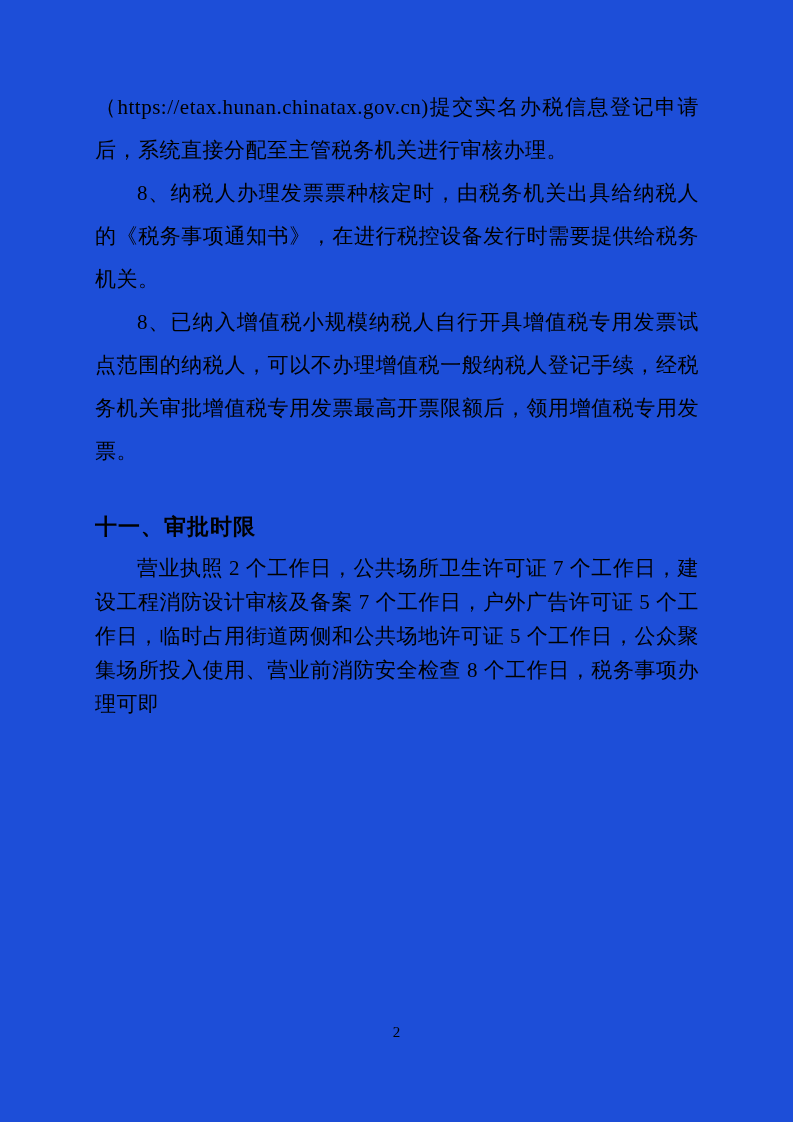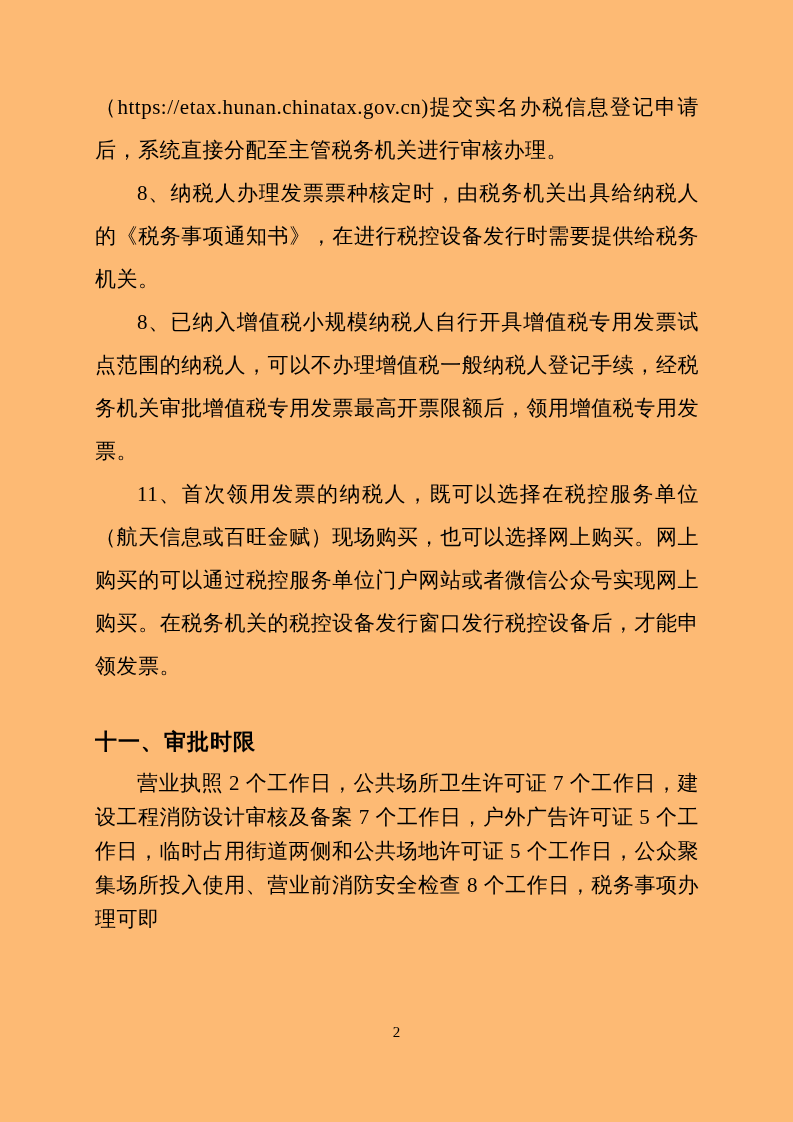--- a/index.html
+++ b/index.html
@@ -5,21 +5,21 @@
     html, body {
       margin: 0;
       padding: 0;
       background: #ffffff;
     }
     .page {
       position: relative;
       width: 793px;
       height: 1122px;
       margin: 0 auto;
-      background: #fdba74;
+      background: #1d4ed8;
       color: #000000;
       font-family: "Liberation Serif", "DejaVu Serif", serif;
       overflow: hidden;
     }
     .content {
       position: absolute;
       left: 95px;
       top: 86px;
       width: 604px;
     }
@@ -64,18 +64,17 @@
     }
   </style>
 </head>
 <body>
 
 <div class="page">
   <div class="content">
     <p class="para no-indent">（https://etax.hunan.chinatax.gov.cn)提交实名办税信息登记申请后，系统直接分配至主管税务机关进行审核办理。</p>
     <p class="para">8、纳税人办理发票票种核定时，由税务机关出具给纳税人的《税务事项通知书》，在进行税控设备发行时需要提供给税务机关。</p>
     <p class="para">8、已纳入增值税小规模纳税人自行开具增值税专用发票试点范围的纳税人，可以不办理增值税一般纳税人登记手续，经税务机关审批增值税专用发票最高开票限额后，领用增值税专用发票。</p>
-    <p class="para">11、首次领用发票的纳税人，既可以选择在税控服务单位（航天信息或百旺金赋）现场购买，也可以选择网上购买。网上购买的可以通过税控服务单位门户网站或者微信公众号实现网上购买。在税务机关的税控设备发行窗口发行税控设备后，才能申领发票。</p>
     <h2 class="section-heading">十一、审批时限</h2>
     <p class="section-para">营业执照 2 个工作日，公共场所卫生许可证 7 个工作日，建设工程消防设计审核及备案 7 个工作日，户外广告许可证 5 个工作日，临时占用街道两侧和公共场地许可证 5 个工作日，公众聚集场所投入使用、营业前消防安全检查 8 个工作日，税务事项办理可即</p>
   </div>
   <div class="page-number">2</div>
 </div>
 
 </body></html>

